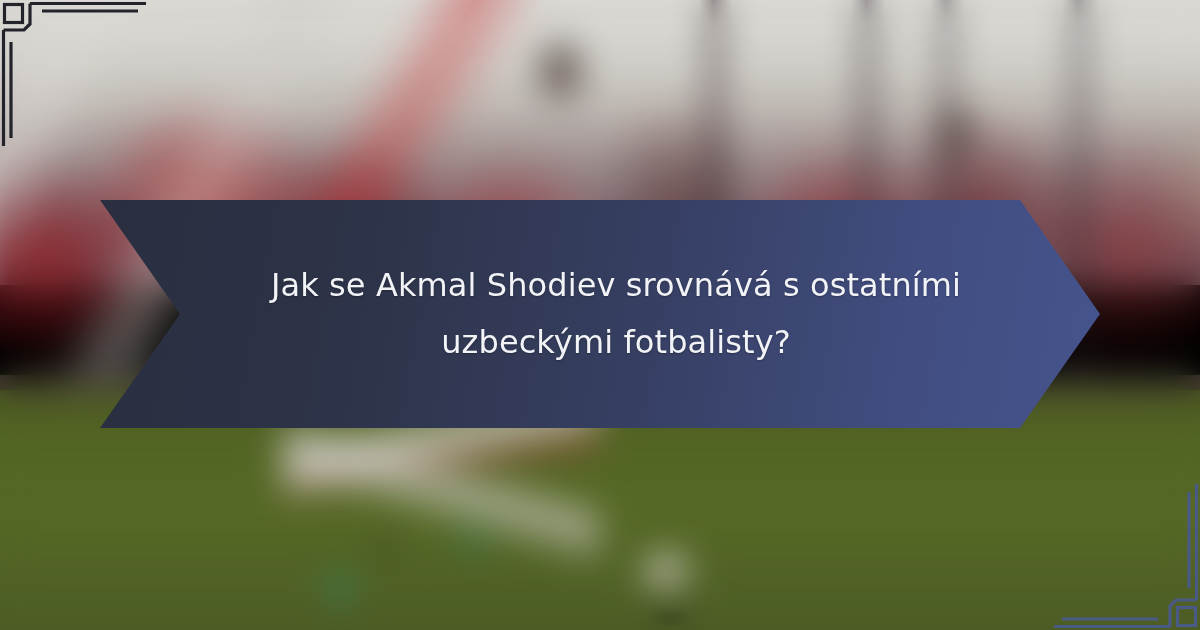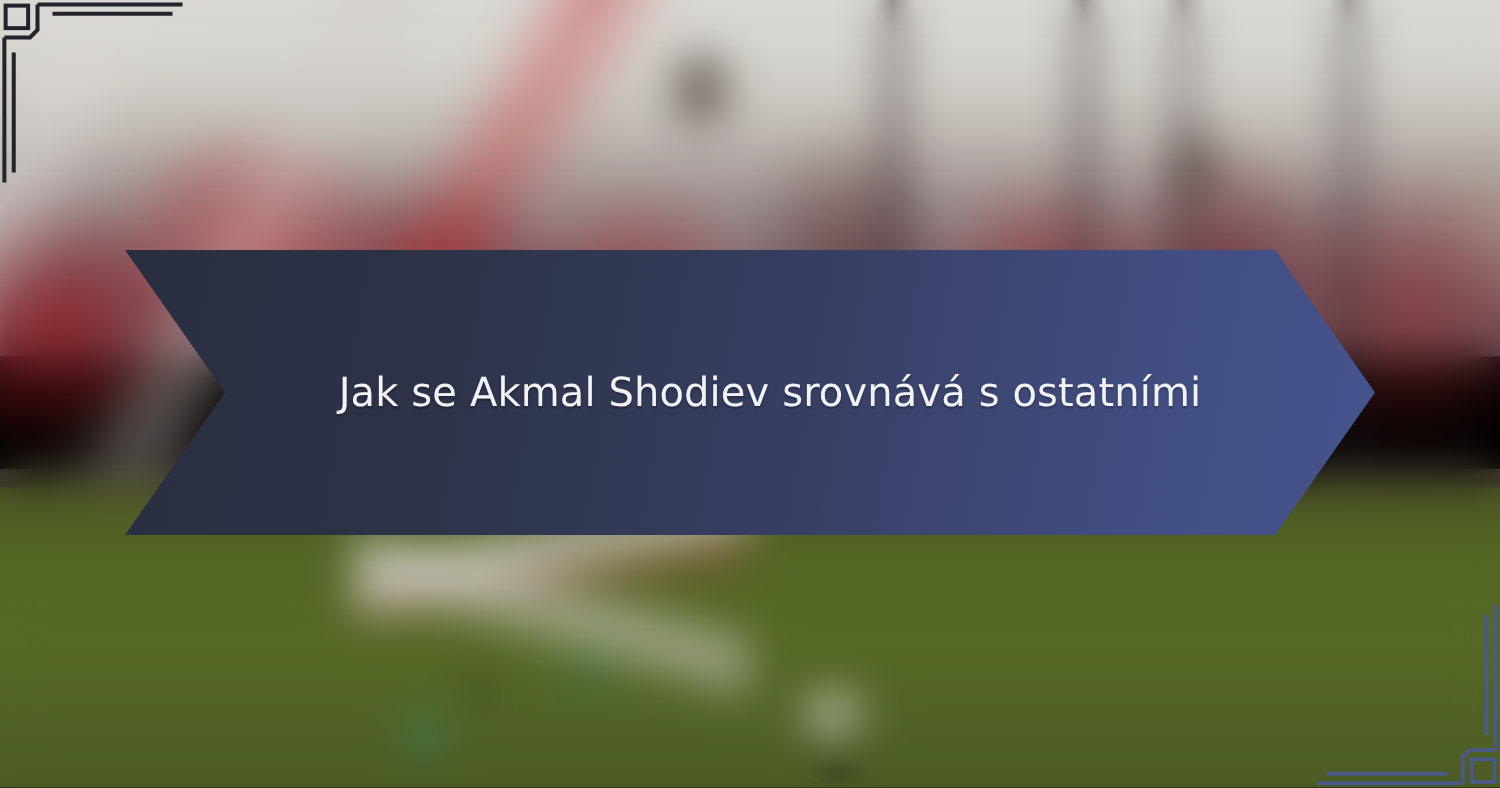--- a/index.html
+++ b/index.html
@@ -173,20 +173,21 @@
       <div class="bg-legs"></div>
       <div class="bg-ball"></div>
     </div>
     <div class="photo-blur"></div>
     <div class="photo-tint"></div>
   </div>
 
   <div class="ribbon">
     <div class="ribbon-inner">
       <div class="ribbon-title">Jak se Akmal Shodiev srovnává s ostatními</div>
+      <div class="ribbon-title">uzbeckými fotbalisty?</div>
     </div>
   </div>
 
   <svg class="corner corner-tl" viewBox="0 0 180 180">
     <g stroke="#23232b" stroke-width="3.2" fill="none">
       <rect x="4.5" y="4.5" width="18" height="18"></rect>
       <path d="M30 3.5 H146"></path>
       <path d="M42 11 H138"></path>
       <path d="M3.5 30 V146"></path>
       <path d="M11 42 V138"></path>

